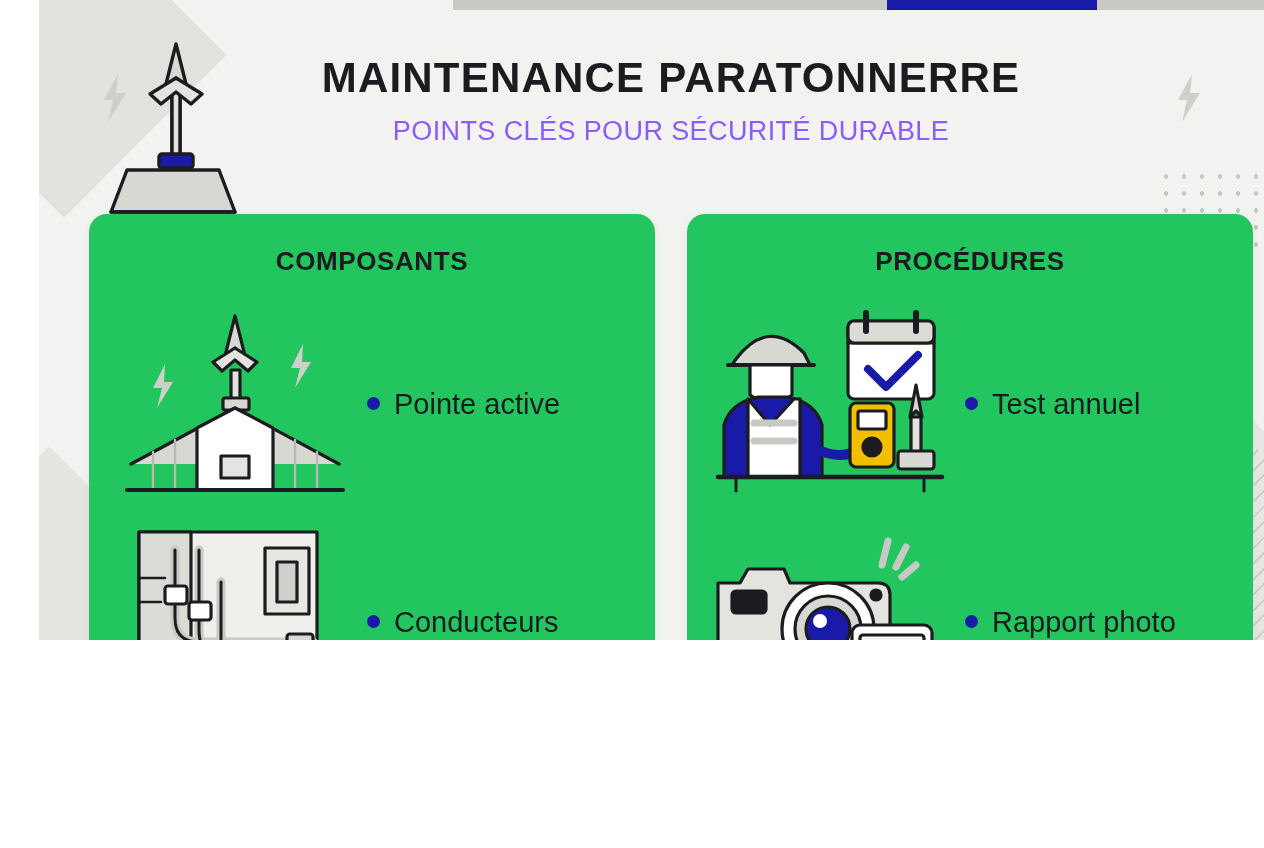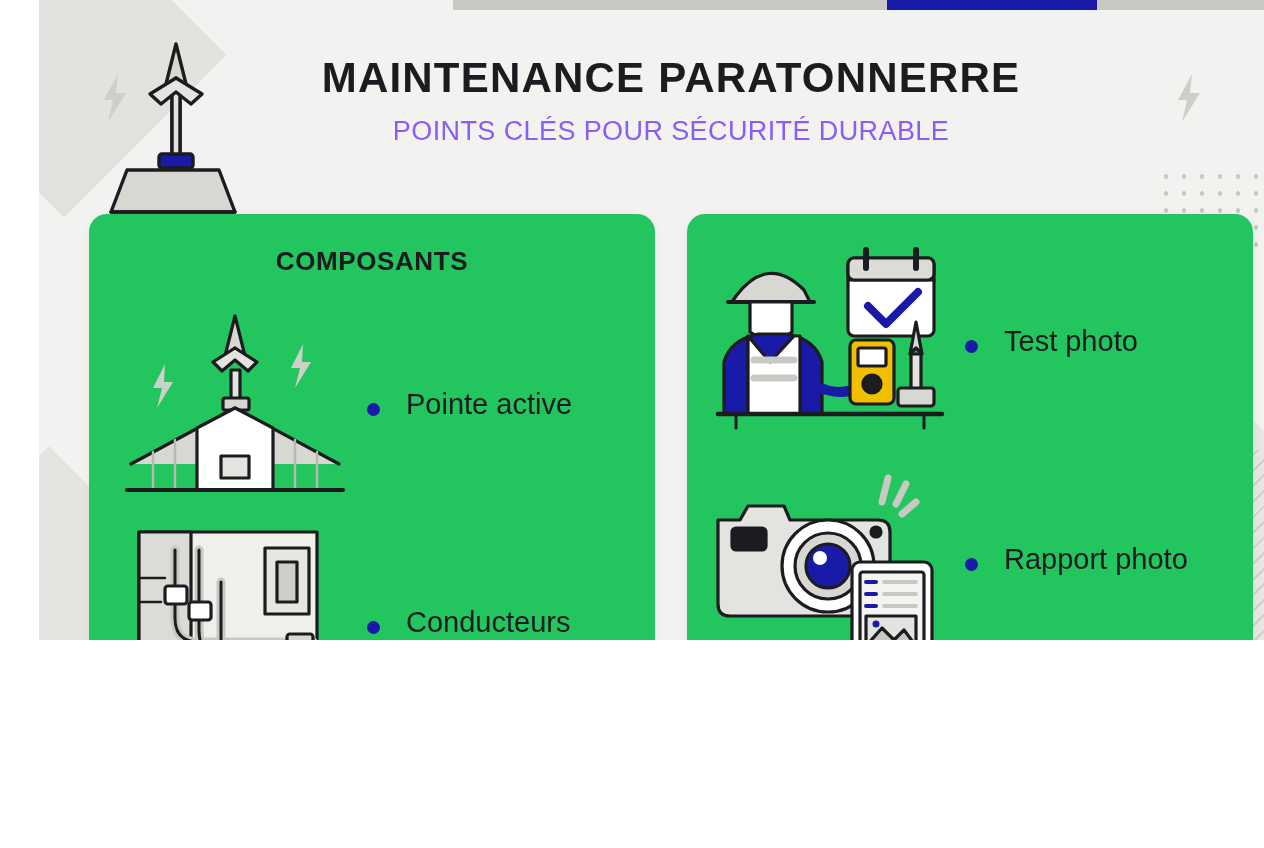--- a/index.html
+++ b/index.html
@@ -169,22 +169,22 @@
   }
   .row .art {
     width: 250px;
     min-width: 250px;
     display: flex;
     align-items: center;
     justify-content: center;
   }
   .row .label-wrap {
     display: flex;
-    align-items: center;
-    gap: 26px;
+    align-items: flex-start;
+    gap: 14px;
     padding-left: 10px;
   }
   .bullet {
     width: 13px;
     height: 13px;
     border-radius: 50%;
     background: #1a1aa8;
     margin-top: 12px;
     flex: 0 0 auto;
   }
@@ -310,20 +310,21 @@
           <div class="label-wrap">
             <span class="bullet"></span>
             <span class="label">Conducteurs</span>
           </div>
         </div>
 
       </div>
     </div>
 
     <div class="card">
+      <div class="card-title">PROCÉDURES</div>
       <div class="rows">
 
         <div class="row">
           <div class="art">
             <svg width="240" height="210" viewBox="0 0 240 210">
               <g stroke="#1c1c20" stroke-width="3.2" stroke-linejoin="round" stroke-linecap="round" fill="none">
 
                 <rect x="138" y="22" width="86" height="78" rx="6" fill="#ffffff"></rect>
                 <path d="M138 44 L224 44"></path>
                 <rect x="138" y="22" width="86" height="22" rx="6" fill="#dcdcd7"></rect>
@@ -351,21 +352,21 @@
                 <rect x="201" y="118" width="10" height="36" fill="#e3e3df"></rect>
                 <rect x="188" y="152" width="36" height="18" rx="3" fill="#d8d8d3"></rect>
 
                 <path d="M8 178 L232 178" stroke-width="4.5"></path>
                 <path d="M26 178 L26 192 M214 178 L214 192" stroke-width="3"></path>
               </g>
             </svg>
           </div>
           <div class="label-wrap">
             <span class="bullet"></span>
-            <span class="label">Test photo</span>
+            <span class="label">Test annuel</span>
           </div>
         </div>
 
         <div class="row">
           <div class="art">
             <svg width="240" height="210" viewBox="0 0 240 210">
               <g stroke="#1c1c20" stroke-width="3.2" stroke-linejoin="round" stroke-linecap="round" fill="none">
 
                 <path d="M178 24 L172 48 M196 30 L186 50 M206 48 L192 60" stroke="#c9c9c4" stroke-width="7"></path>
 

